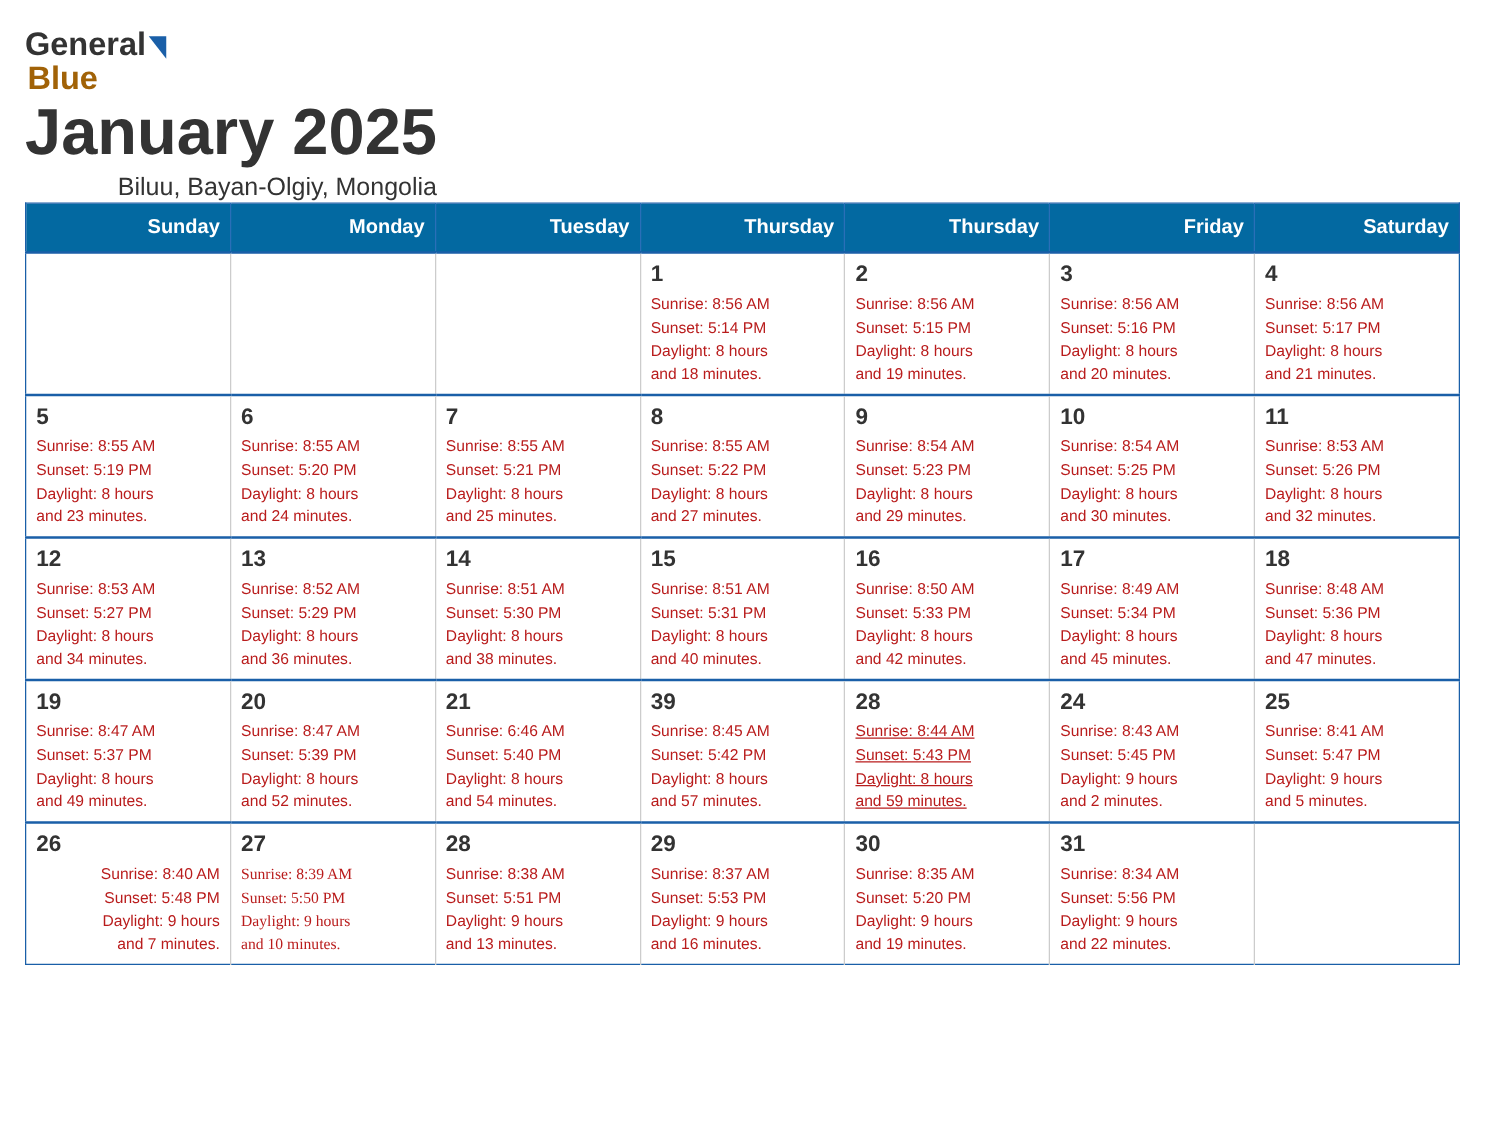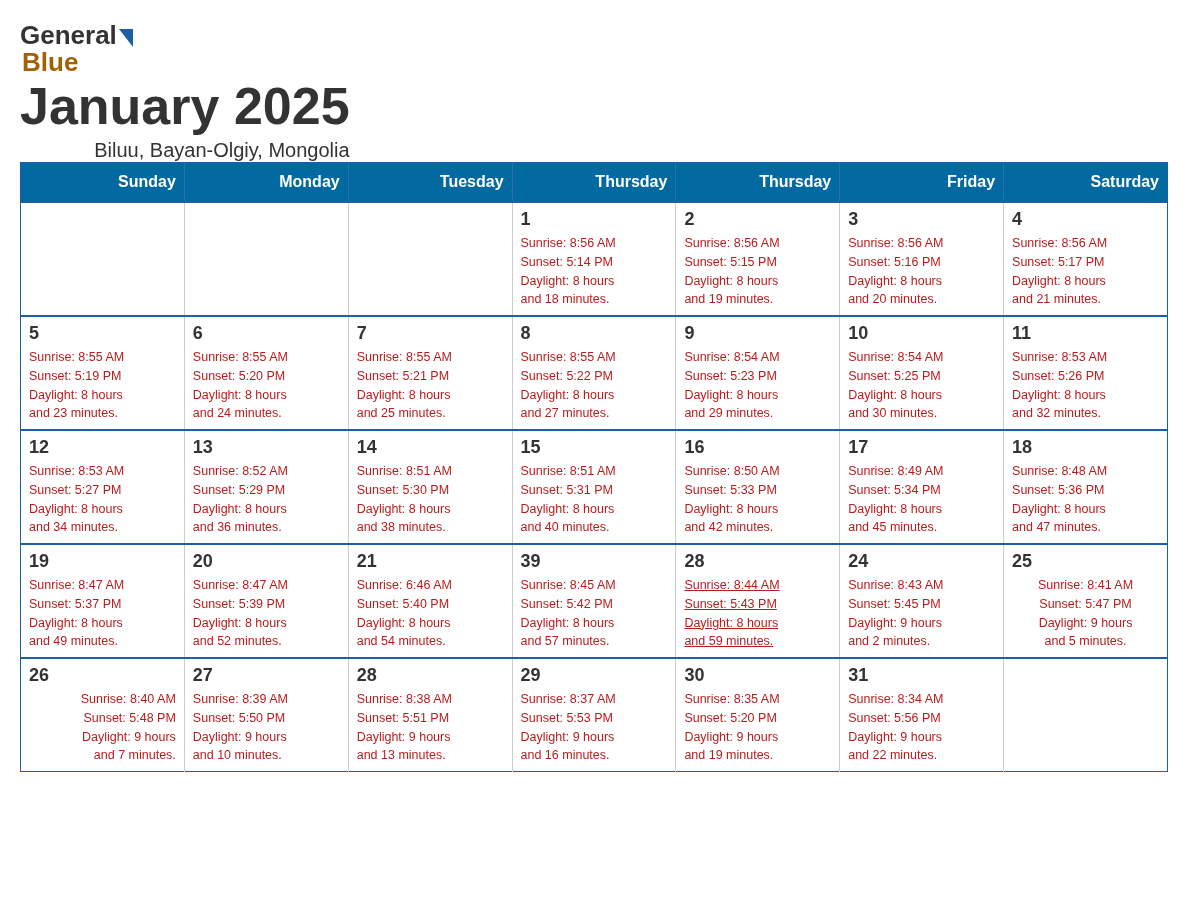--- a/index.html
+++ b/index.html
@@ -310,37 +310,37 @@
         </td>
         <td>
           <span class="day-number">24</span>
           <div class="day-info" style="white-space: pre-line;">Sunrise: 8:43 AM
 Sunset: 5:45 PM
 Daylight: 9 hours
 and 2 minutes.</div>
         </td>
         <td>
           <span class="day-number">25</span>
-          <div class="day-info" style="white-space: pre-line; text-align: center;">Sunrise: 8:41 AM
+          <div class="day-info" style="white-space: pre-line;">Sunrise: 8:41 AM
 Sunset: 5:47 PM
 Daylight: 9 hours
 and 5 minutes.</div>
         </td>
       </tr>
       <tr>
         <td>
           <span class="day-number">26</span>
           <div class="day-info" style="white-space: pre-line; text-align: right;">Sunrise: 8:40 AM
 Sunset: 5:48 PM
 Daylight: 9 hours
 and 7 minutes.</div>
         </td>
         <td>
           <span class="day-number">27</span>
-          <div class="day-info" style="white-space: pre-line;">Sunrise: 8:39 AM
+          <div class="day-info" style="white-space: pre-line; font-family: Liberation Serif, serif;">Sunrise: 8:39 AM
 Sunset: 5:50 PM
 Daylight: 9 hours
 and 10 minutes.</div>
         </td>
         <td>
           <span class="day-number">28</span>
           <div class="day-info" style="white-space: pre-line;">Sunrise: 8:38 AM
 Sunset: 5:51 PM
 Daylight: 9 hours
 and 13 minutes.</div>

